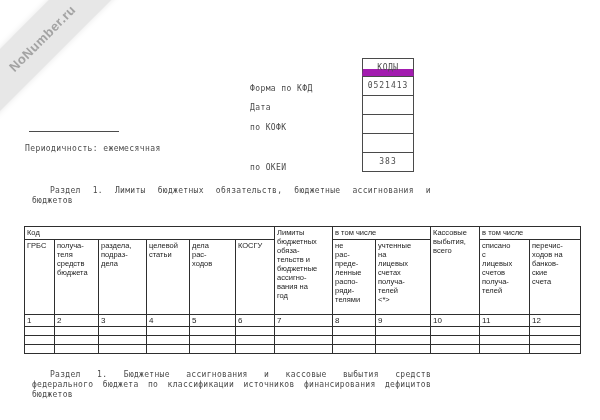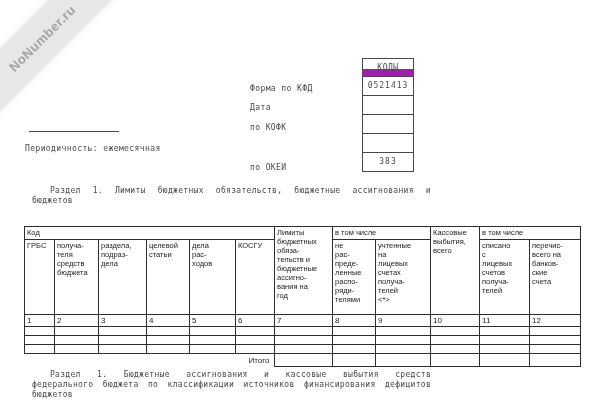--- a/index.html
+++ b/index.html
@@ -162,21 +162,21 @@
 получа-
 телей
 &lt;*&gt;</td>
         <td class="pre">списано
 с
 лицевых
 счетов
 получа-
 телей</td>
         <td class="pre">перечис-
-всего на
+ходов на
 банков-
 ские
 счета</td>
       </tr>
       <tr class="num">
         <td>1</td>
         <td>2</td>
         <td>3</td>
         <td>4</td>
         <td>5</td>
@@ -226,42 +226,20 @@
             <td></td>
             <td></td>
             <td></td>
             <td></td>
             <td></td>
             <td></td>
       </tr>
     </tbody>
       </table>
 
-    <table class="totals">
-      <colgroup>
-        <col style="width:250px">
-          <col style="width:58px">
-          <col style="width:43px">
-        <col style="width:55px">
-          <col style="width:49px">
-          <col style="width:50px">
-        <col style="width:51px">
-      </colgroup>
-      <tbody>
-          <tr>
-        <td class="spacer">Итого</td>
-        <td></td>
-        <td></td>
-        <td></td>
-        <td></td>
-        <td></td>
-        <td></td>
-      </tr>
-    </tbody>
-      </table>
   </div>
 
   <div class="para mono" style="top:370px">
     <div class="jline jfirst">Раздел 1. Бюджетные ассигнования и кассовые выбытия средств</div>
     <div class="jline">федерального бюджета по классификации источников финансирования дефицитов</div>
     <div class="jline jlast">бюджетов</div>
   </div>
 
 </div>
 

